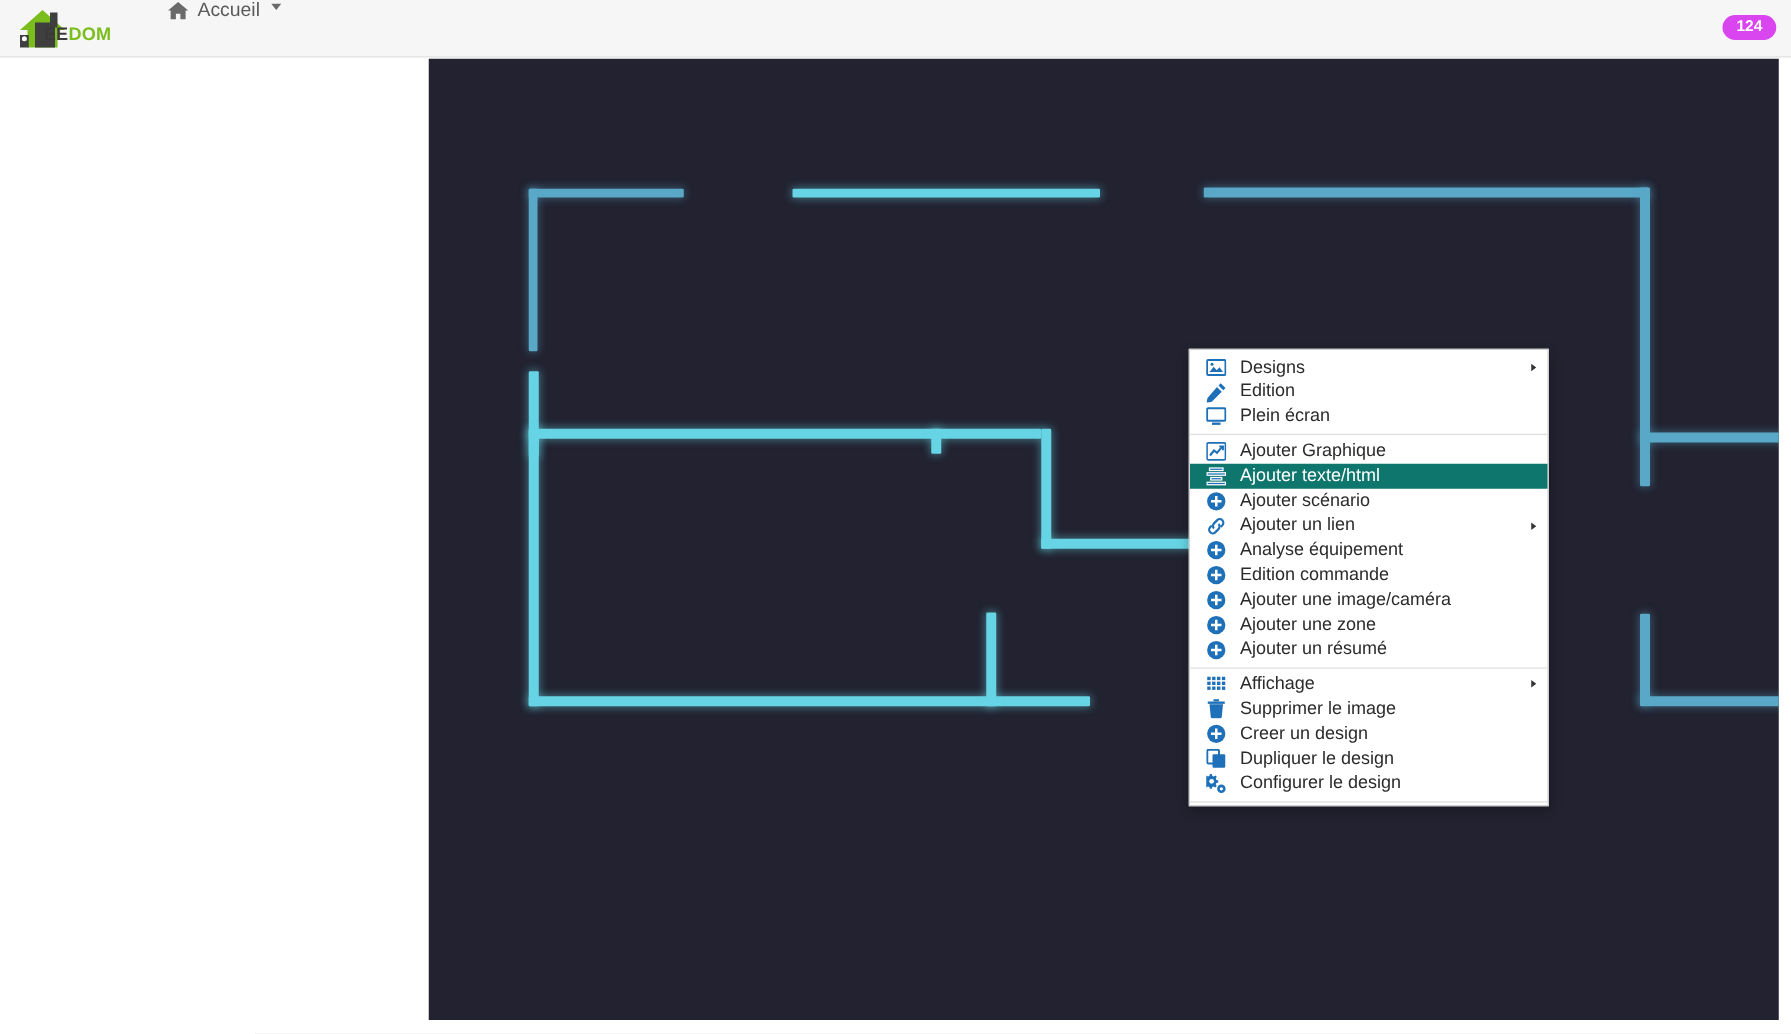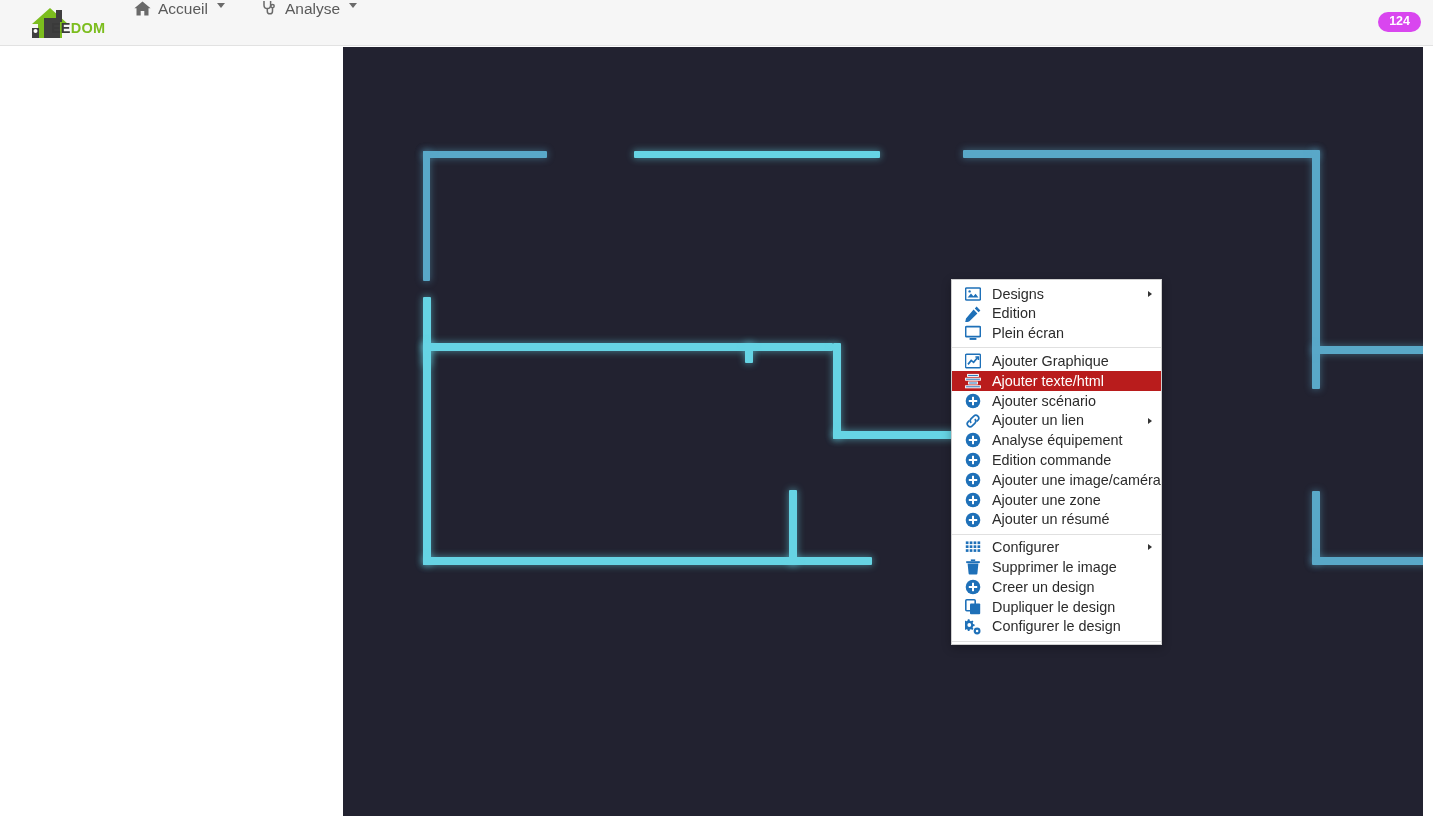--- a/index.html
+++ b/index.html
@@ -20,21 +20,21 @@
     background: #f6f6f6;
     border-bottom: 1px solid #e2e2e2;
     display: flex;
     align-items: center;
   }
   #brand {
     width: 90px;
     height: 46px;
     display: flex;
     align-items: center;
-    padding-left: 22px;
+    padding-left: 6px;
     position: relative;
   }
   .logo-wrap { position: relative; width: 80px; height: 38px; }
   .logo-text {
     position: absolute;
     left: 29px; top: 17px;
     font-size: 14.5px;
     font-weight: bold;
     letter-spacing: .2px;
     line-height: 1;
@@ -94,41 +94,41 @@
   }
   .wall.dim {
     background: #59a8c8;
     box-shadow: 0 0 7px 1px rgba(89,168,200,.40);
   }
 
   
   #context-menu {
     position: absolute;
     left: 951px; top: 279px;
-    width: 211px;
+    width: 288px;
     background: #ffffff;
     border: 1px solid #cfcfcf;
     box-shadow: 0 3px 9px rgba(0,0,0,.28);
     padding: 3px 0 0 0;
     font-size: 14.4px;
     z-index: 50;
   }
   .cm-group { padding: 1px 0 2px 0; }
   .cm-sep { height: 1px; background: #e0e0e0; margin: 2px 0; }
   .cm-item {
     position: relative;
     display: flex;
     align-items: center;
     height: 19.8px;
     padding: 0 10px 0 13px;
     color: #2b2b2b;
     cursor: pointer;
     white-space: nowrap;
   }
-  .cm-item.active { background: #b91c1c; color: #ffffff; }
+  .cm-item.active { background: #0f766e; color: #ffffff; }
   .cm-item.active .cm-ico svg { fill: #ffffff; stroke: #ffffff; }
   .cm-ico {
     width: 16px; height: 16px;
     margin-right: 11px;
     display: inline-flex;
     align-items: center;
     justify-content: center;
     flex: 0 0 16px;
   }
   .cm-ico svg { display: block; fill: #1e70b8; }
@@ -170,31 +170,20 @@
     <div class="nav-item">
       <span class="nav-ico">
         <svg width="17" height="15" viewBox="0 0 17 15">
             <path d="M8.5 0.6 L0.4 7.3 h2.1 v7.1 h4.2 v-4.3 h3.6 v4.3 h4.2 V7.3 h2.1 z" fill="#6a6a6a"></path>
           </svg>
       </span>
       <span>Accueil</span>
       <span class="caret"></span>
     </div>
 
-    <div class="nav-item">
-      <span class="nav-ico">
-        <svg width="16" height="16" viewBox="0 0 16 16">
-          <path d="M3 1 v4.2 a3.3 3.3 0 0 0 6.6 0 V1" fill="none" stroke="#6a6a6a" stroke-width="1.5"></path>
-          <path d="M6.3 8.6 v2.6 a2.6 2.6 0 0 0 5.2 0 V7.6" fill="none" stroke="#6a6a6a" stroke-width="1.5"></path>
-          <circle cx="11.5" cy="6.1" r="1.7" fill="none" stroke="#6a6a6a" stroke-width="1.5"></circle>
-        </svg>
-      </span>
-      <span>Analyse</span>
-      <span class="caret"></span>
-    </div>
 
 
 
   </div>
 
   <div id="badge">124</div>
 </div>
 
 <div id="design-canvas">
     <div class="wall dim" style="left: 80px; top: 104px; width: 124px; height: 7px;"></div>
@@ -354,21 +343,21 @@
             <rect x="0.8" y="6.3" width="2.7" height="2.7" fill="#1e70b8"></rect>
             <rect x="4.7" y="6.3" width="2.7" height="2.7" fill="#1e70b8"></rect>
             <rect x="8.6" y="6.3" width="2.7" height="2.7" fill="#1e70b8"></rect>
             <rect x="12.5" y="6.3" width="2.7" height="2.7" fill="#1e70b8"></rect>
             <rect x="0.8" y="10.2" width="2.7" height="2.7" fill="#1e70b8"></rect>
             <rect x="4.7" y="10.2" width="2.7" height="2.7" fill="#1e70b8"></rect>
             <rect x="8.6" y="10.2" width="2.7" height="2.7" fill="#1e70b8"></rect>
             <rect x="12.5" y="10.2" width="2.7" height="2.7" fill="#1e70b8"></rect>
           </svg>
         </span>
-        <span class="cm-label">Configurer</span>
+        <span class="cm-label">Affichage</span>
         <span class="cm-arrow"></span>
       </div>
       <div class="cm-item">
         <span class="cm-ico">
           <svg width="16" height="16" viewBox="0 0 16 16">
             <path d="M2.6 4.4 h10.8 l-1 10.2 a1 1 0 0 1 -1 0.9 H4.6 a1 1 0 0 1 -1 -0.9 z" fill="#1e70b8"></path>
             <rect x="1.2" y="2.2" width="13.6" height="1.9" fill="#1e70b8"></rect>
             <rect x="5.8" y="0.4" width="4.4" height="1.7" fill="#1e70b8"></rect>
           </svg>
         </span>

